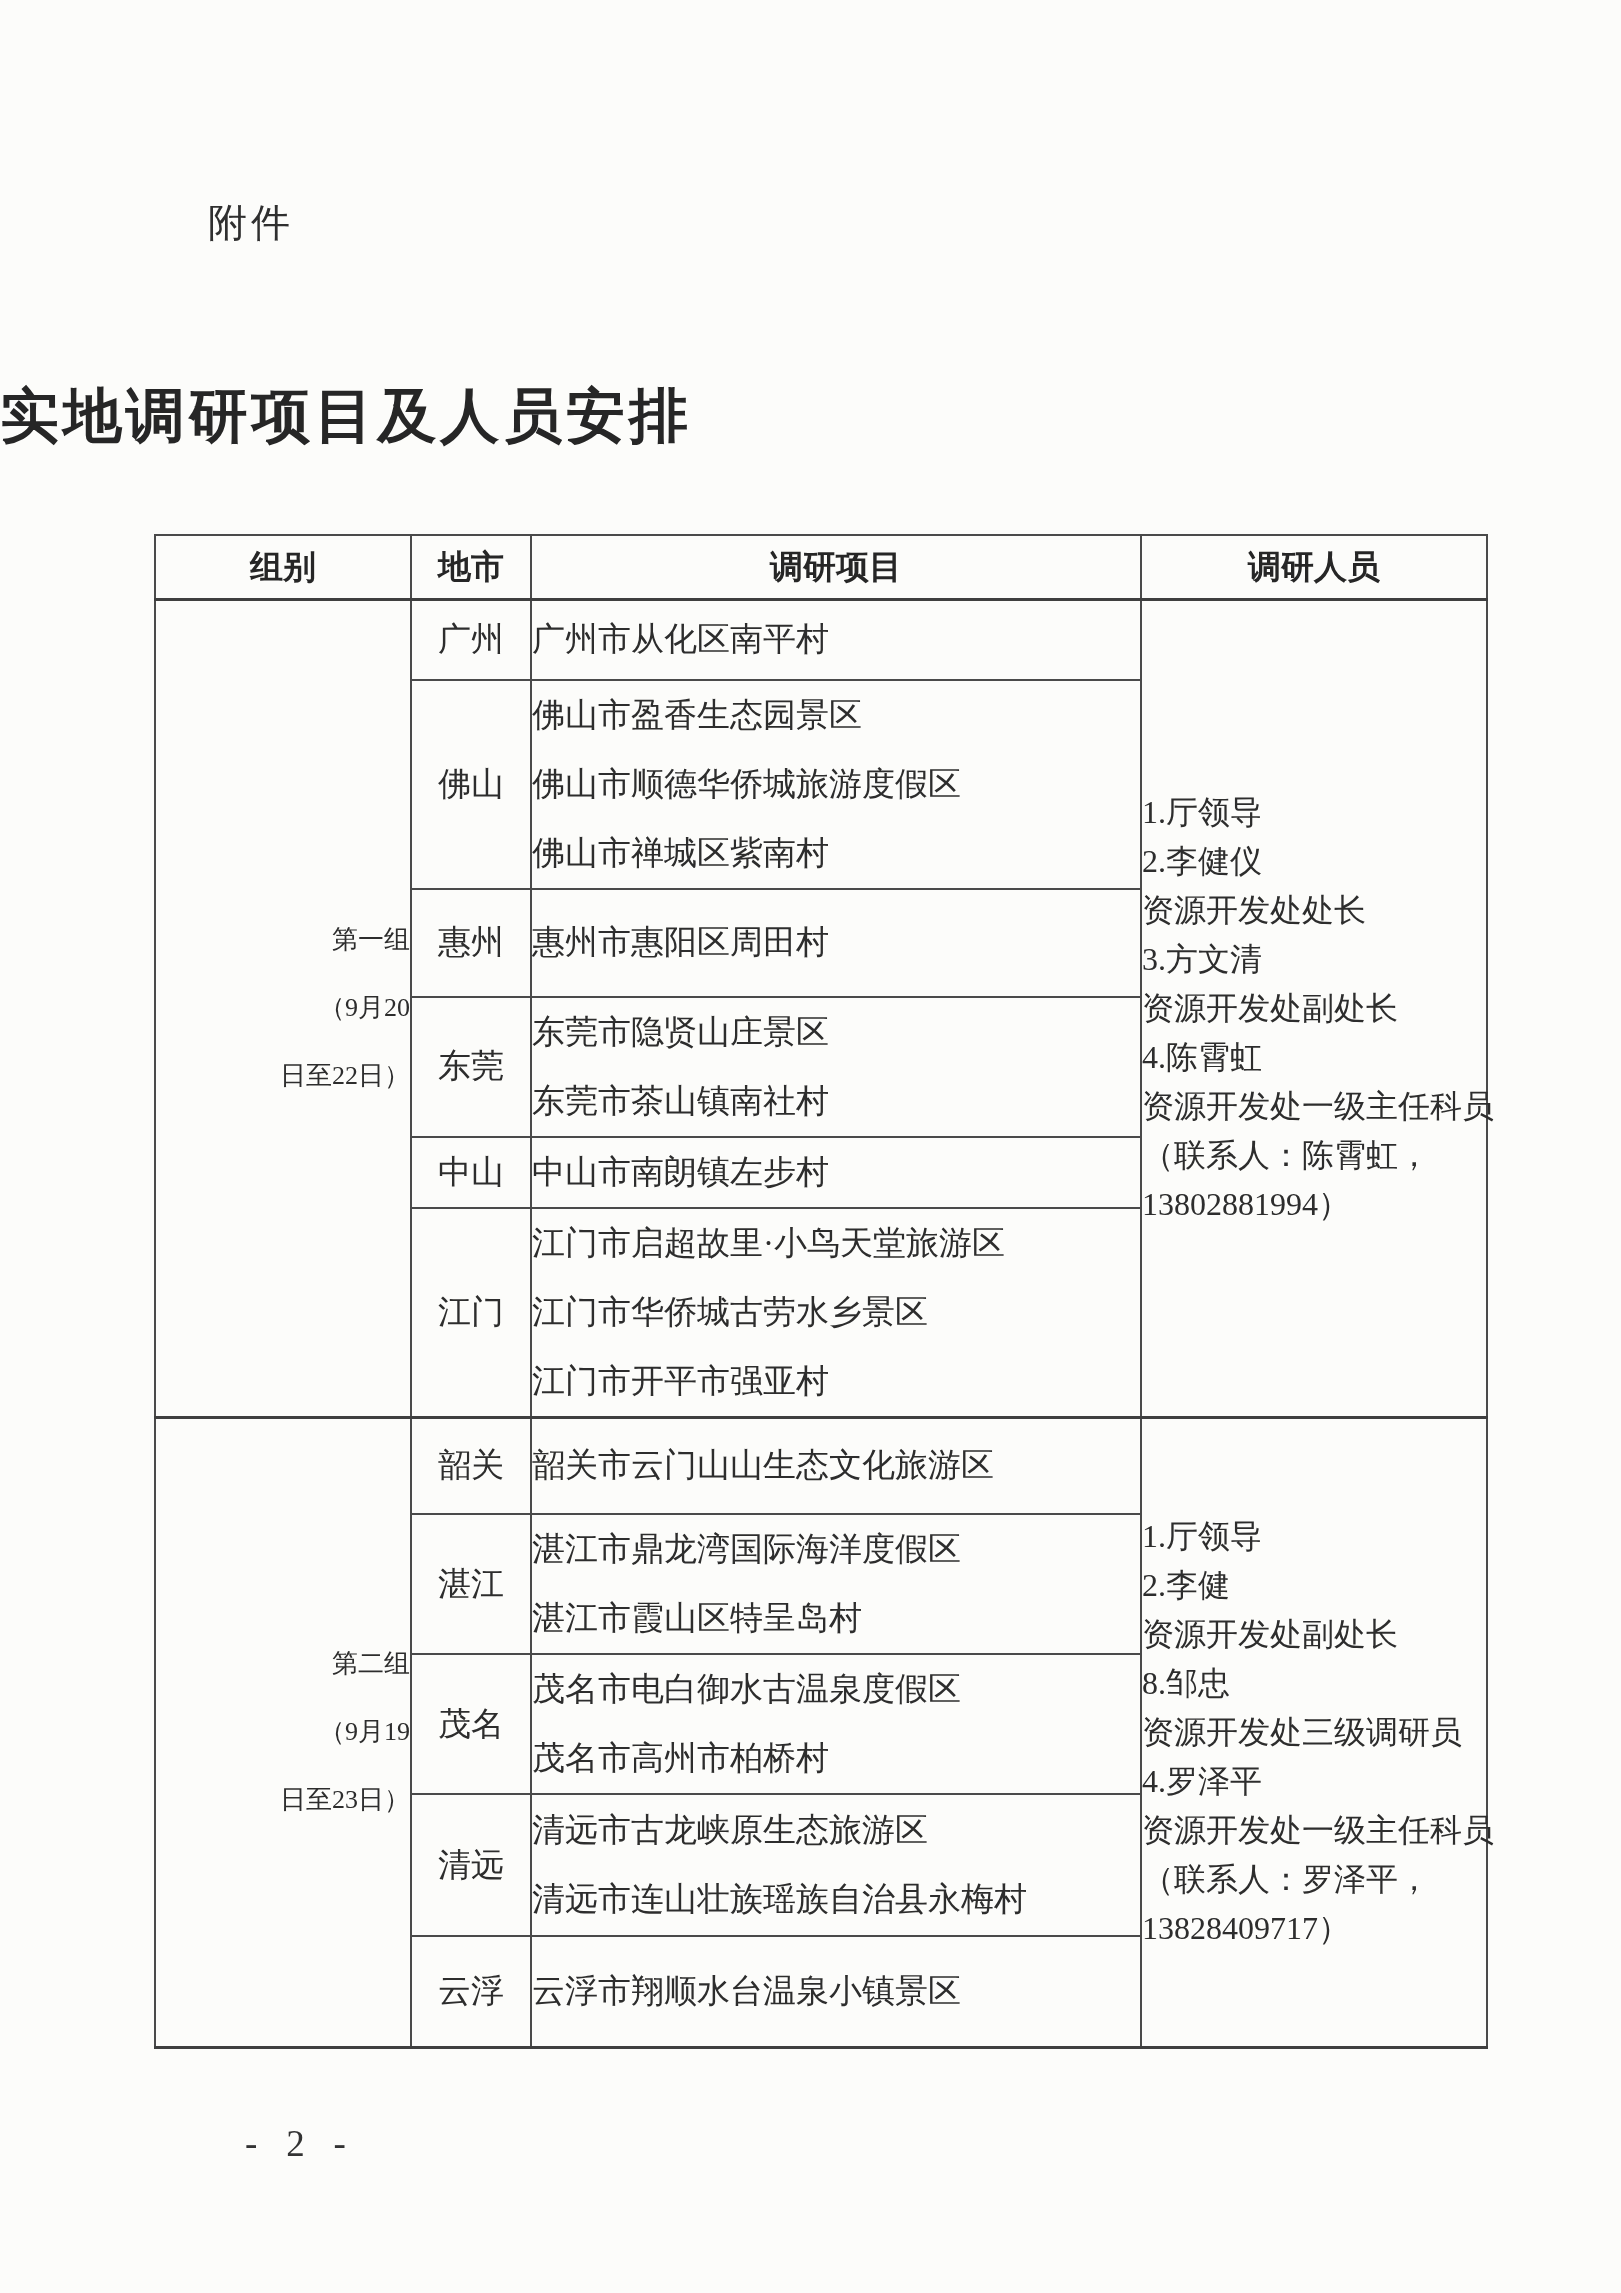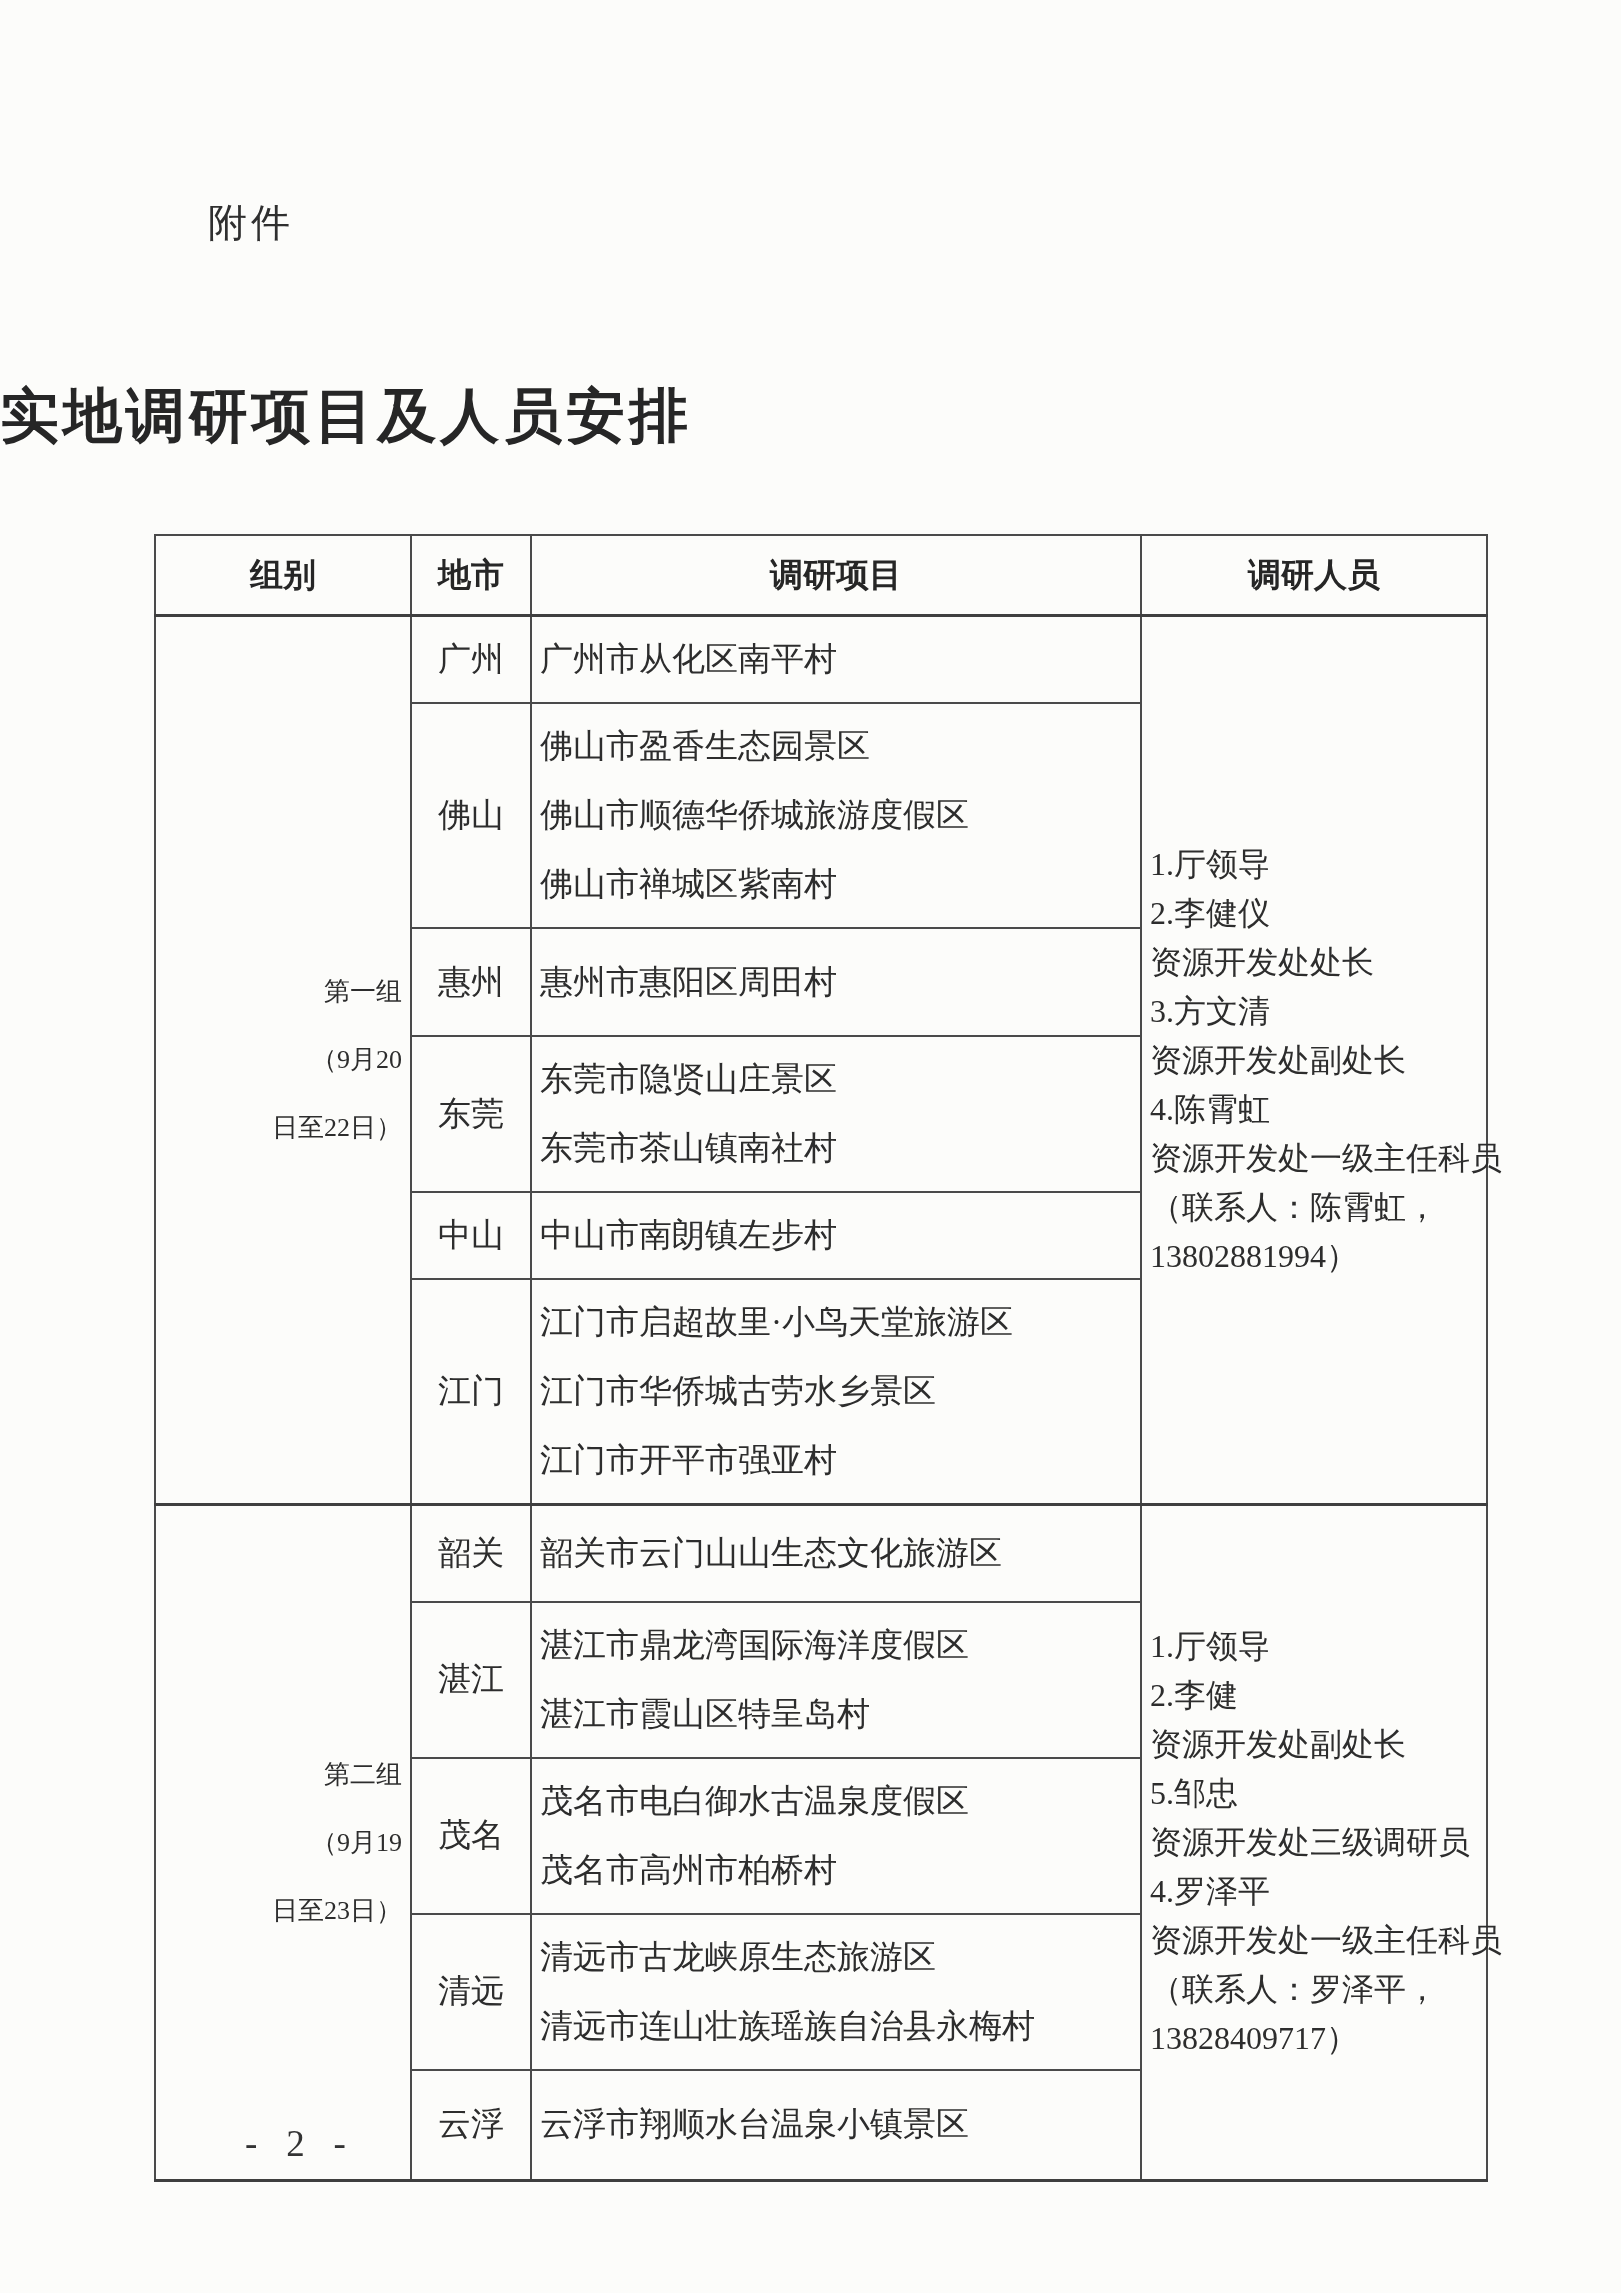--- a/index.html
+++ b/index.html
@@ -22,21 +22,21 @@
     letter-spacing:3.9px;color:#262626;
   }
   table.sched{
     position:absolute;left:154px;top:534px;
     width:1331px;border-collapse:collapse;table-layout:fixed;
     border:2.9px solid #454545;
   }
   table.sched td,table.sched th{
     border:2px solid #4a4a4a;
     vertical-align:middle;
-    padding:8px;
+    padding:0;
     font-weight:normal;
   }
   tr.hdr th{
     height:62px;font-size:33px;font-weight:700;
     text-align:center;color:#262626;
     border-bottom:3.9px solid #3f3f3f;
   }
   td.group-cell{
     text-align:right;font-size:26px;color:#2d2d2d;
   }
@@ -150,21 +150,21 @@
       <div class="gline">日至23日）</div>
     </td>
     <td class="city">韶关</td>
     <td class="proj">
       <div class="pline">韶关市云门山山生态文化旅游区</div>
     </td>
     <td class="pers" rowspan="5">
       <div class="persline">1.厅领导</div>
       <div class="persline">2.李健</div>
       <div class="persline">资源开发处副处长</div>
-      <div class="persline">5.邹忠</div>
+      <div class="persline">8.邹忠</div>
       <div class="persline">资源开发处三级调研员</div>
       <div class="persline">4.罗泽平</div>
       <div class="persline">资源开发处一级主任科员</div>
       <div class="persline">（联系人：罗泽平，</div>
       <div class="persline">13828409717）</div>
     </td>
   </tr>
   <tr style="height:140px">
     <td class="city">湛江</td>
     <td class="proj">

